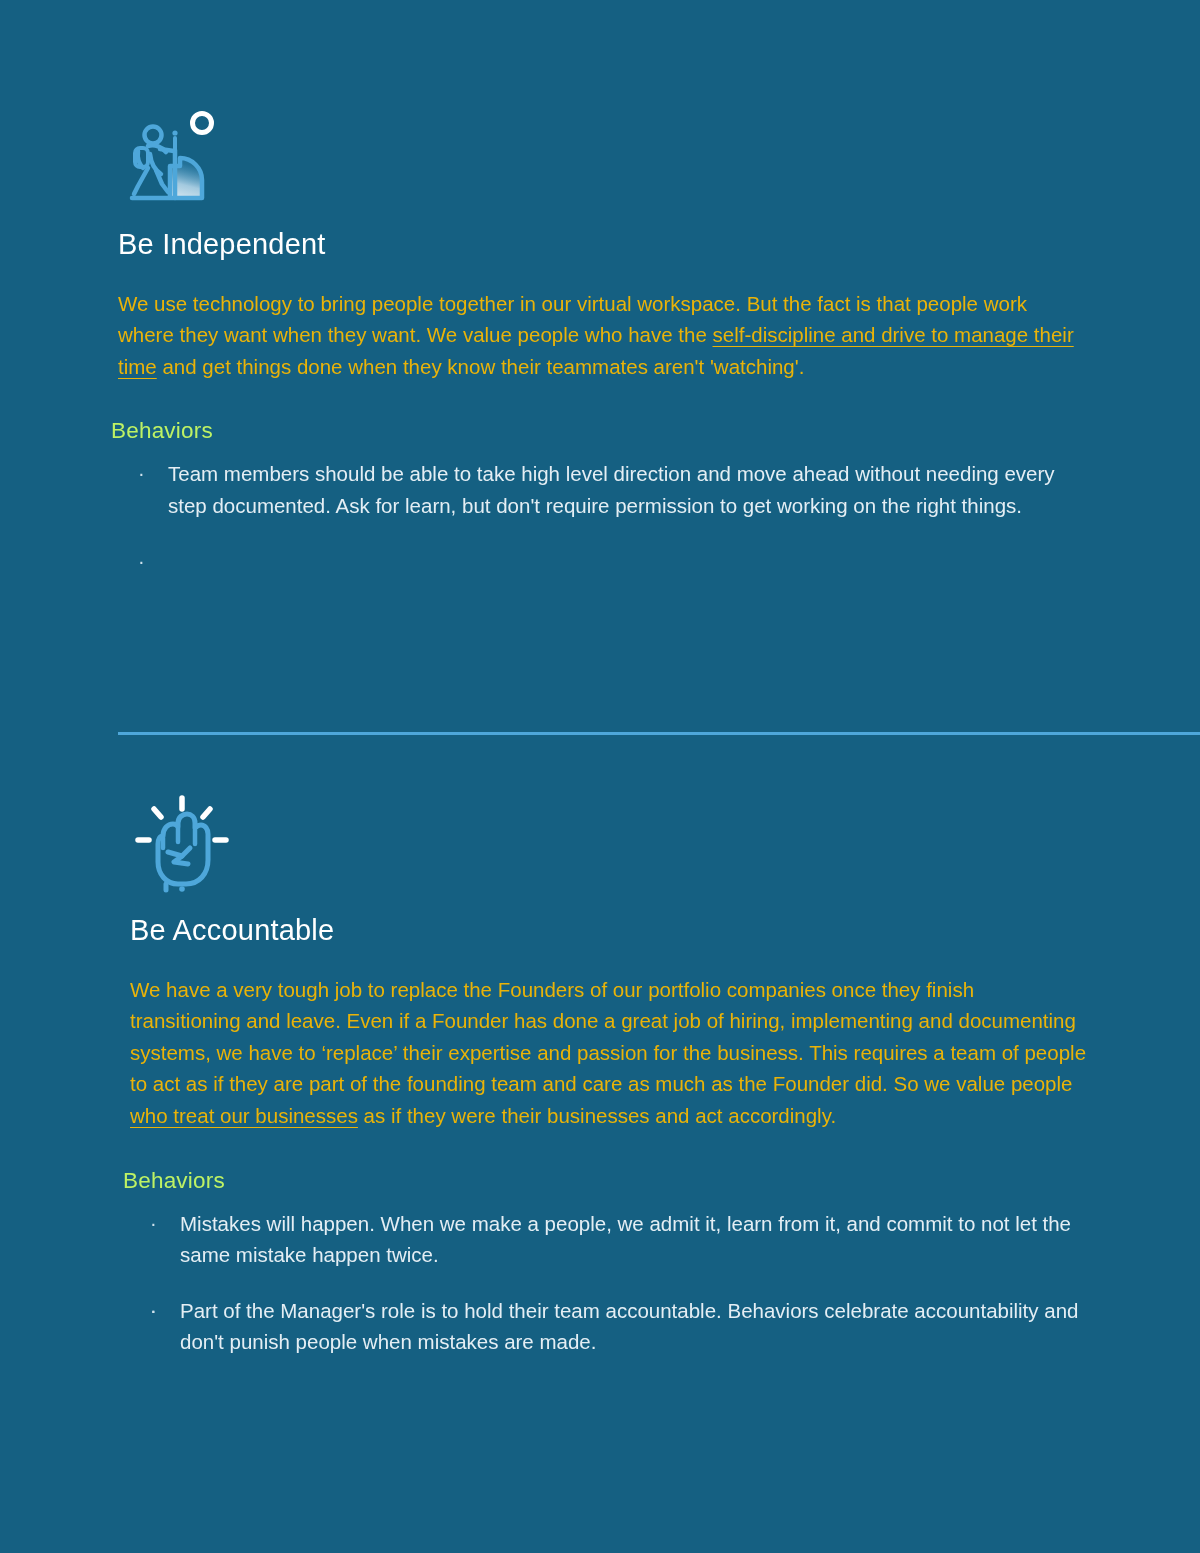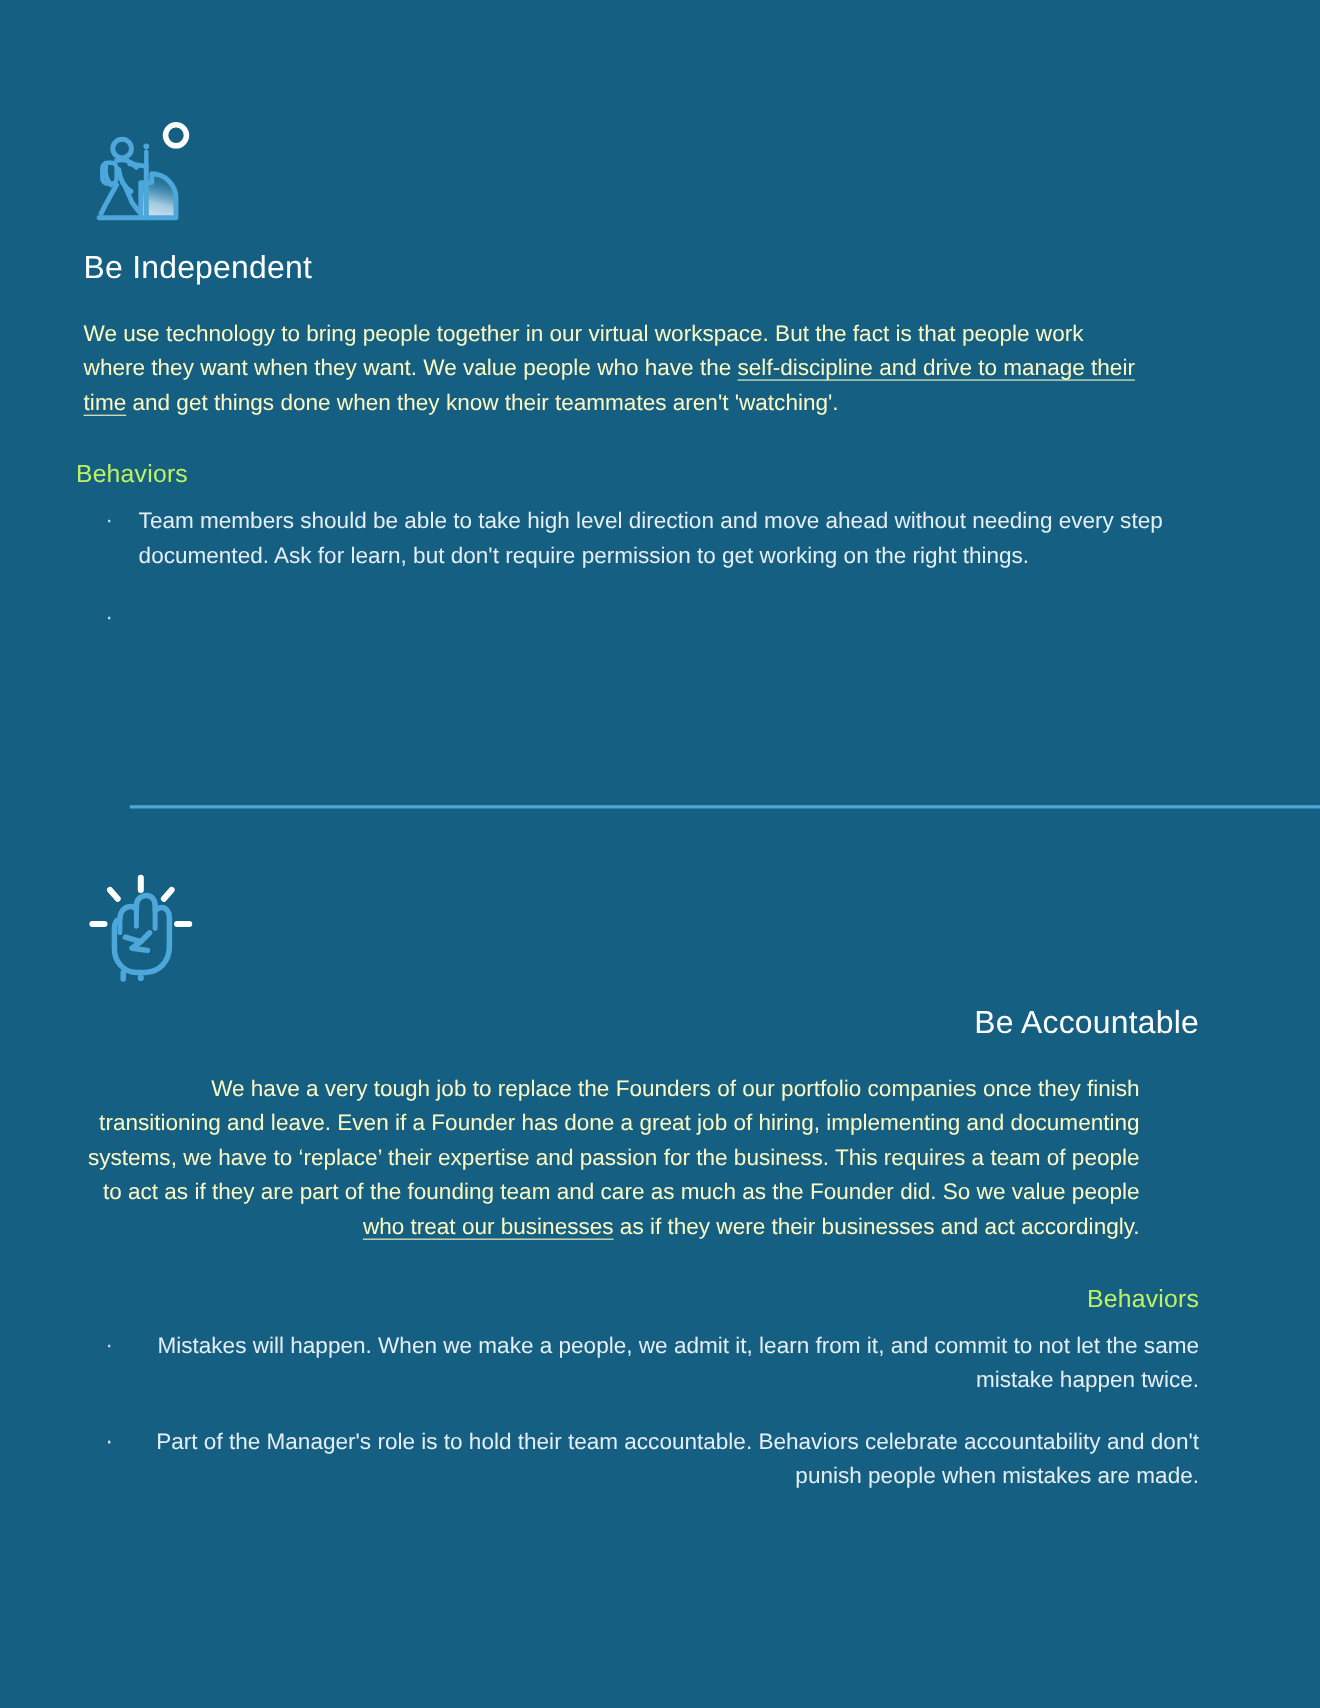--- a/index.html
+++ b/index.html
@@ -15,21 +15,21 @@
     position: relative;
   }
   .page {
     position: relative;
     width: 1200px;
     height: 1553px;
     box-sizing: border-box;
   }
   .section {
     position: relative;
-    padding-left: 74px;
+    padding-left: 116px;
     padding-right: 110px;
   }
   .section-icon {
     width: 104px;
     height: 104px;
     display: block;
     margin-left: 2px;
   }
   .section-icon svg {
     display: block;
@@ -38,21 +38,21 @@
   }
   .section-title {
     color: #ffffff;
     font-size: 29px;
     font-weight: 400;
     letter-spacing: 0.2px;
     margin: 17px 0 0 2px;
     line-height: 1.2;
   }
   .section-body {
-    color: #fef9c3;
+    color: #eab308;
     font-size: 20.5px;
     font-weight: 300;
     line-height: 1.54;
     margin: 26px 0 0 2px;
     max-width: 960px;
   }
   .section-body .u {
     text-decoration: underline;
     text-underline-offset: 4px;
     text-decoration-thickness: 1px;
@@ -104,23 +104,22 @@
     top: 106px;
     left: 0;
     right: 0;
   }
   #divider1 {
     top: 732px;
   }
   #sec2 {
     position: absolute;
     top: 792px;
-    left: 0;
+    left: 12px;
     right: 0;
-    text-align: right;
   }
 </style>
 </head>
 <body>
 
 <div class="page">
 
   <div class="section" id="sec1">
 
     <div class="section-icon">

